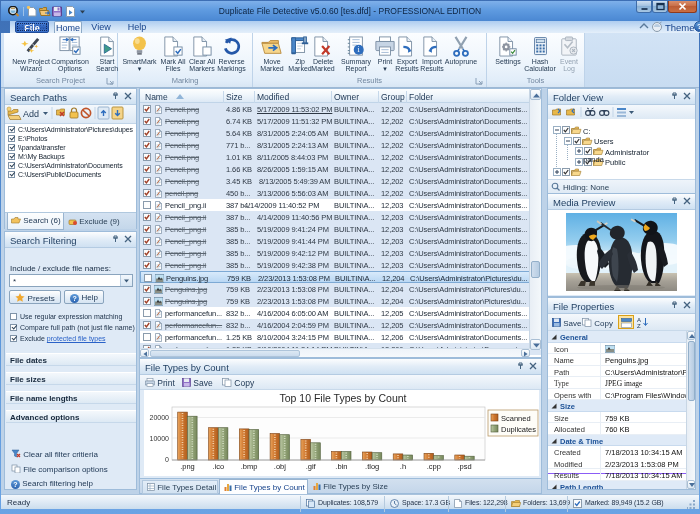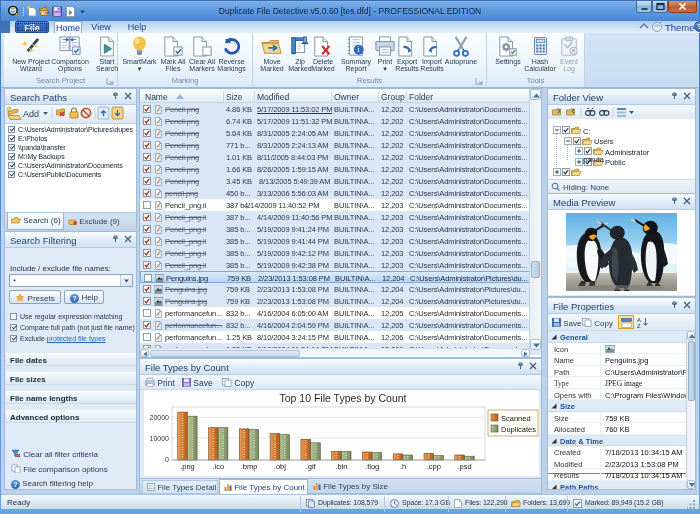--- a/index.html
+++ b/index.html
@@ -1164,21 +1164,21 @@
           </div>
           <div style="position:absolute;left:0;top:138.0px;width:140px;height:11.5px;border-bottom:1px solid #e8eef5;">
             <span style="position:absolute;left:6px;top:2px;color:#333;">Results</span>
             <div style="position:absolute;left:52px;top:0;width:1px;height:11.5px;background:#e8eef5;"></div>
             <span style="position:absolute;left:57px;top:2px;color:#111;white-space:nowrap;">7/18/2013 10:34:15 AM</span>
           </div>
           <div style="position:absolute;left:0;top:149.5px;width:140px;height:11.5px;background:#dfeaf7;border-bottom:1px solid #c8daee;">
             <svg style="position:absolute;left:3px;top:3px;" width="6" height="6">
               <path d="M5.5 0.5v5h-5z" fill="#333"></path>
             </svg>
-            <span style="position:absolute;left:12px;top:2px;font-weight:bold;color:#1b5096;font-size:7.5px;">Path Paths</span>
+            <span style="position:absolute;left:12px;top:2px;font-weight:bold;color:#1b5096;font-size:7.5px;">Path Length</span>
           </div>
         </div>
 <div style="position:absolute;right:0;top:33px;width:9px;height:158px;background:linear-gradient(90deg,#e8eef5,#f4f8fb);border-left:1px solid #c8d6e4;">
 <div class="sbbtn" style="top:0;width:8px;height:9px;"><svg width="8" height="8">
               <path d="M4 2L7 6H1z" fill="#4a6f9a"></path>
             </svg></div>
 <div class="sbbtn" style="bottom:0;width:8px;height:9px;"><svg width="8" height="8">
               <path d="M4 6L1 2h6z" fill="#4a6f9a"></path>
             </svg></div>
 <div style="position:absolute;left:0.5px;top:10px;width:7px;height:60px;background:linear-gradient(90deg,#cfdded,#b6cce2);border:1px solid #93afc9;border-radius:2px;"></div>

